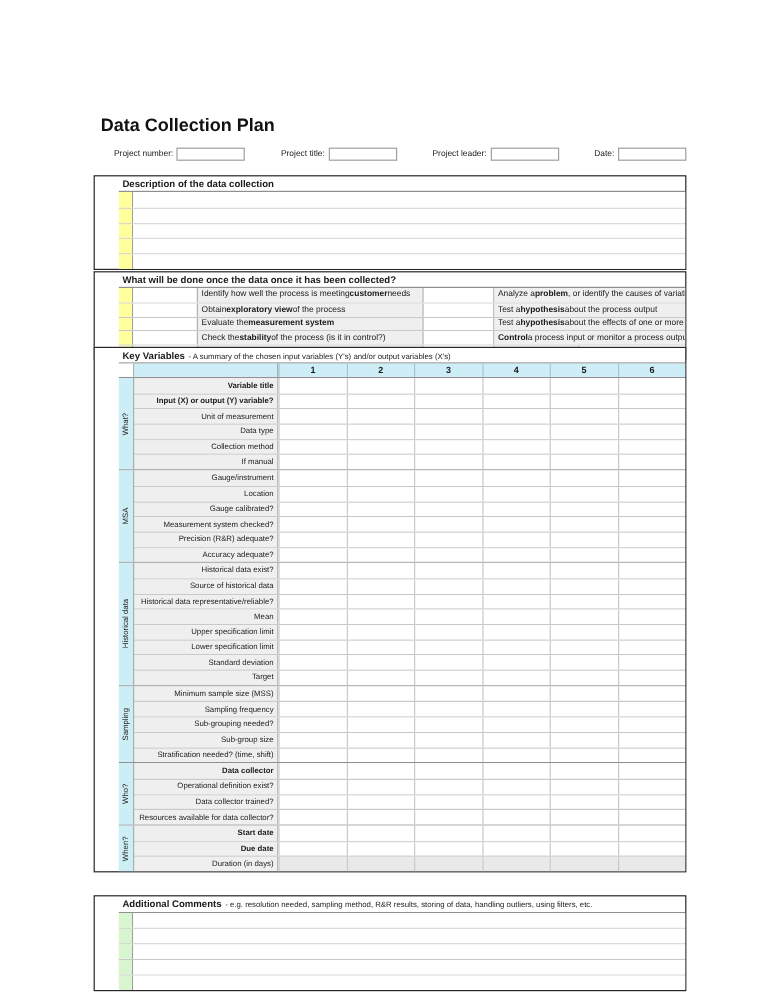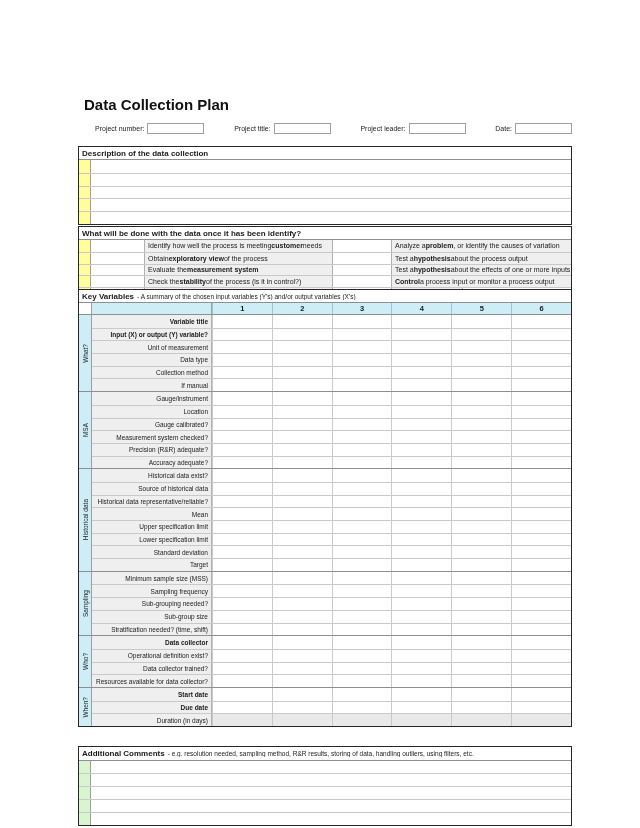--- a/index.html
+++ b/index.html
@@ -14,21 +14,21 @@
   
   .title { left: 84px; top: 52px; font-size: 15px; font-weight: bold; color: #111; }
 
   
   .meta-row { left: 78px; top: 79px; width: 494px; display: flex; justify-content: space-between; padding-left: 17px; }
   .meta-group { display: flex; align-items: center; gap: 3px; }
   .meta-label { font-size: 7px; color: #222; white-space: nowrap; }
   .meta-input { width: 57px; height: 11px; border: 1px solid #9f9f9f; background: #fff; font-size: 7px; font-family: "Liberation Sans", sans-serif; padding: 0 2px; }
 
   
-  .section { border: 1.5px solid #262626; background: #fff; }
+  .section { border: 1.5px solid #262626; background: #fff; padding-left: 20px; }
   .sec-head { display: flex; align-items: baseline; gap: 3px; padding: 2px 3px; height: 13px; border-bottom: 1px solid #8f8f8f; }
   .sec-title { font-weight: bold; font-size: 8px; white-space: nowrap; }
   .sec-sub { font-size: 6.5px; color: #222; white-space: nowrap; overflow: hidden; }
 
   .row { display: flex; }
   .row + .row { border-top: 1px solid #c9c9c9; }
   .idx { width: 12px; flex: 0 0 12px; border-right: 1px solid #9f9f9f; }
   .idx-yellow { background: #ffff9c; }
   .idx-green  { background: #d9f5d0; }
   .field { flex: 1; background: #fff; }
@@ -126,21 +126,21 @@
         </div>
         <div class="row d-row">
           <div class="idx idx-yellow"></div>
           <div class="field"></div>
         </div>
       </div>
   </div>
 
   <div class="abs section usage-section">
     <div class="sec-head">
-      <span class="sec-title">What will be done with the data once it has been identify?</span>
+      <span class="sec-title">What will be done once the data once it has been collected?</span>
     </div>
     <div id="usage-rows">
         <div class="row u-row">
           <div class="idx idx-yellow"></div>
           <div class="u-cb"></div>
           <div class="u-text">Identify how well the process is meeting <b>customer</b> needs</div>
           <div class="u-cb2"></div>
           <div class="u-rtext">Analyze a <b>problem</b>, or identify the causes of variation</div>
         </div>
         <div class="row u-row">

